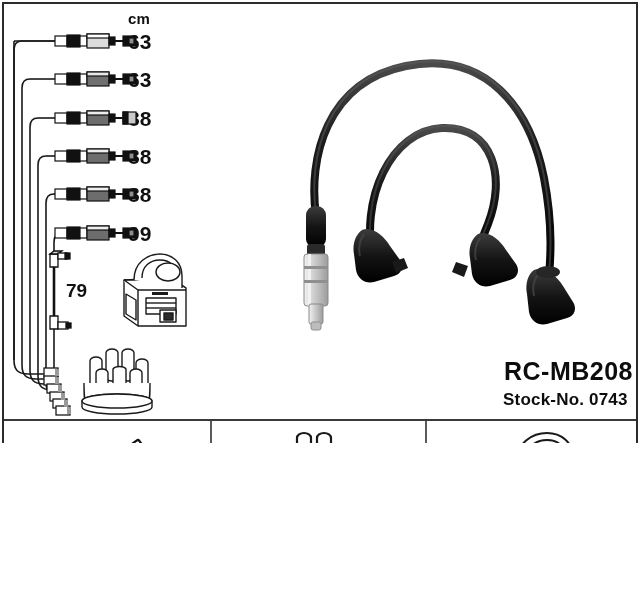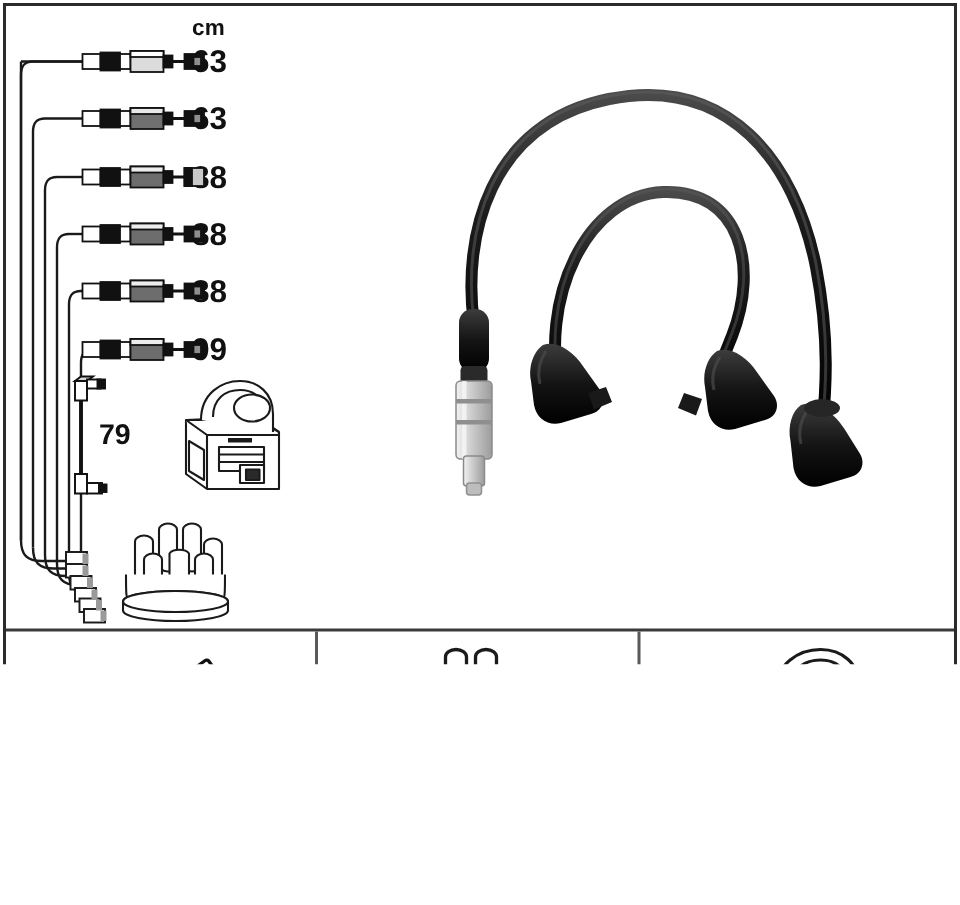--- a/index.html
+++ b/index.html
@@ -279,20 +279,22 @@
 
       <g>
         <path d="M252,222 C246,226 243,236 245,246 L247,264 C249,274 257,278 265,276 L285,270
                  C293,268 295,260 291,254 L281,238 C275,228 262,218 252,222 Z" fill="url(#bootGrad)"></path>
         <path d="M256,226 C252,232 250,240 252,248" fill="none" stroke="#4a4a4a" stroke-width="2" opacity=".7"></path>
         <ellipse cx="266" cy="224" rx="12" ry="6" fill="#262626"></ellipse>
       </g>
     </svg>
   </div>
 
+  <div class="prodcode" style="left:504px;top:357px;">RC-MB208</div>
+  <div class="stockno" style="left:503px;top:390px;">Stock-No. 0743</div>
 
   <div class="panel-divider-h" style="top:419px;"></div>
   <div class="panel-divider-v" style="left:210px;top:421px;height:180px;"></div>
   <div class="panel-divider-v" style="left:425px;top:421px;height:180px;"></div>
   <div class="panel-sub-h" style="left:4px;top:530px;width:206px;"></div>
   <div class="panel-sub-h" style="left:212px;top:530px;width:212px;"></div>
   <div class="panel-sub-h" style="left:427px;top:530px;width:209px;"></div>
 
   <div class="abs" style="left:32px;top:428px;">
     <svg width="140" height="100" viewBox="0 0 140 100">

